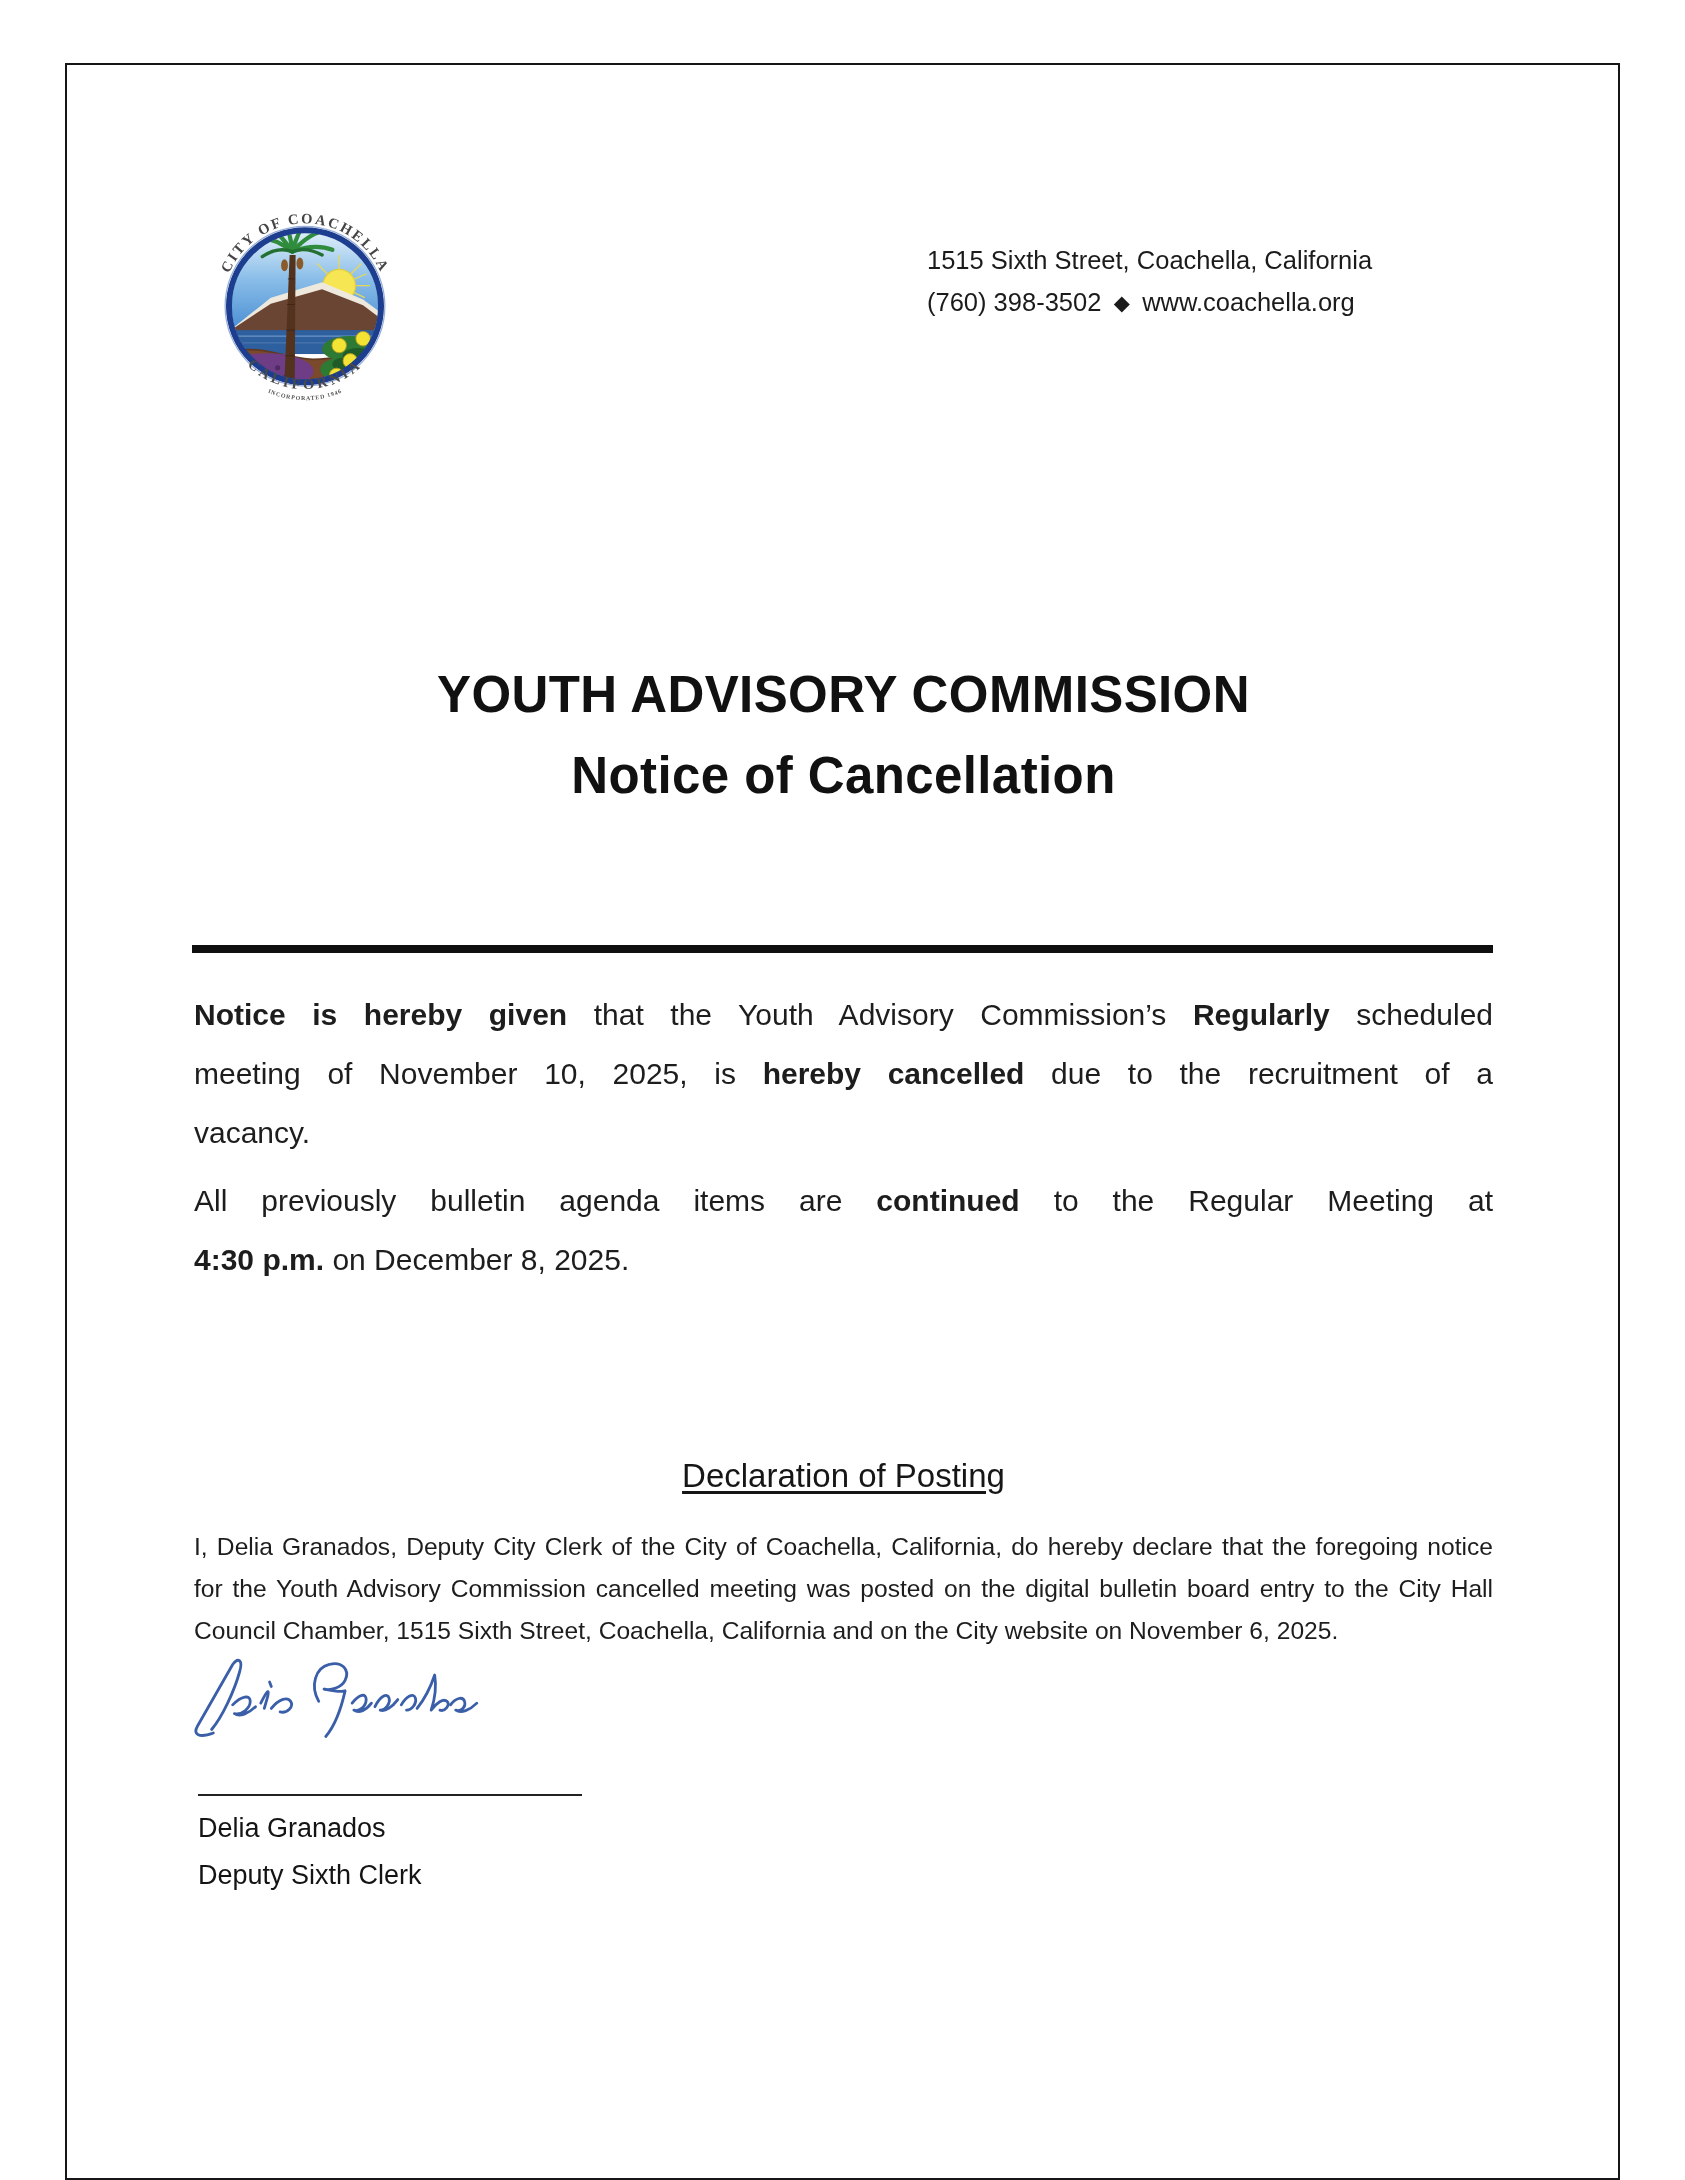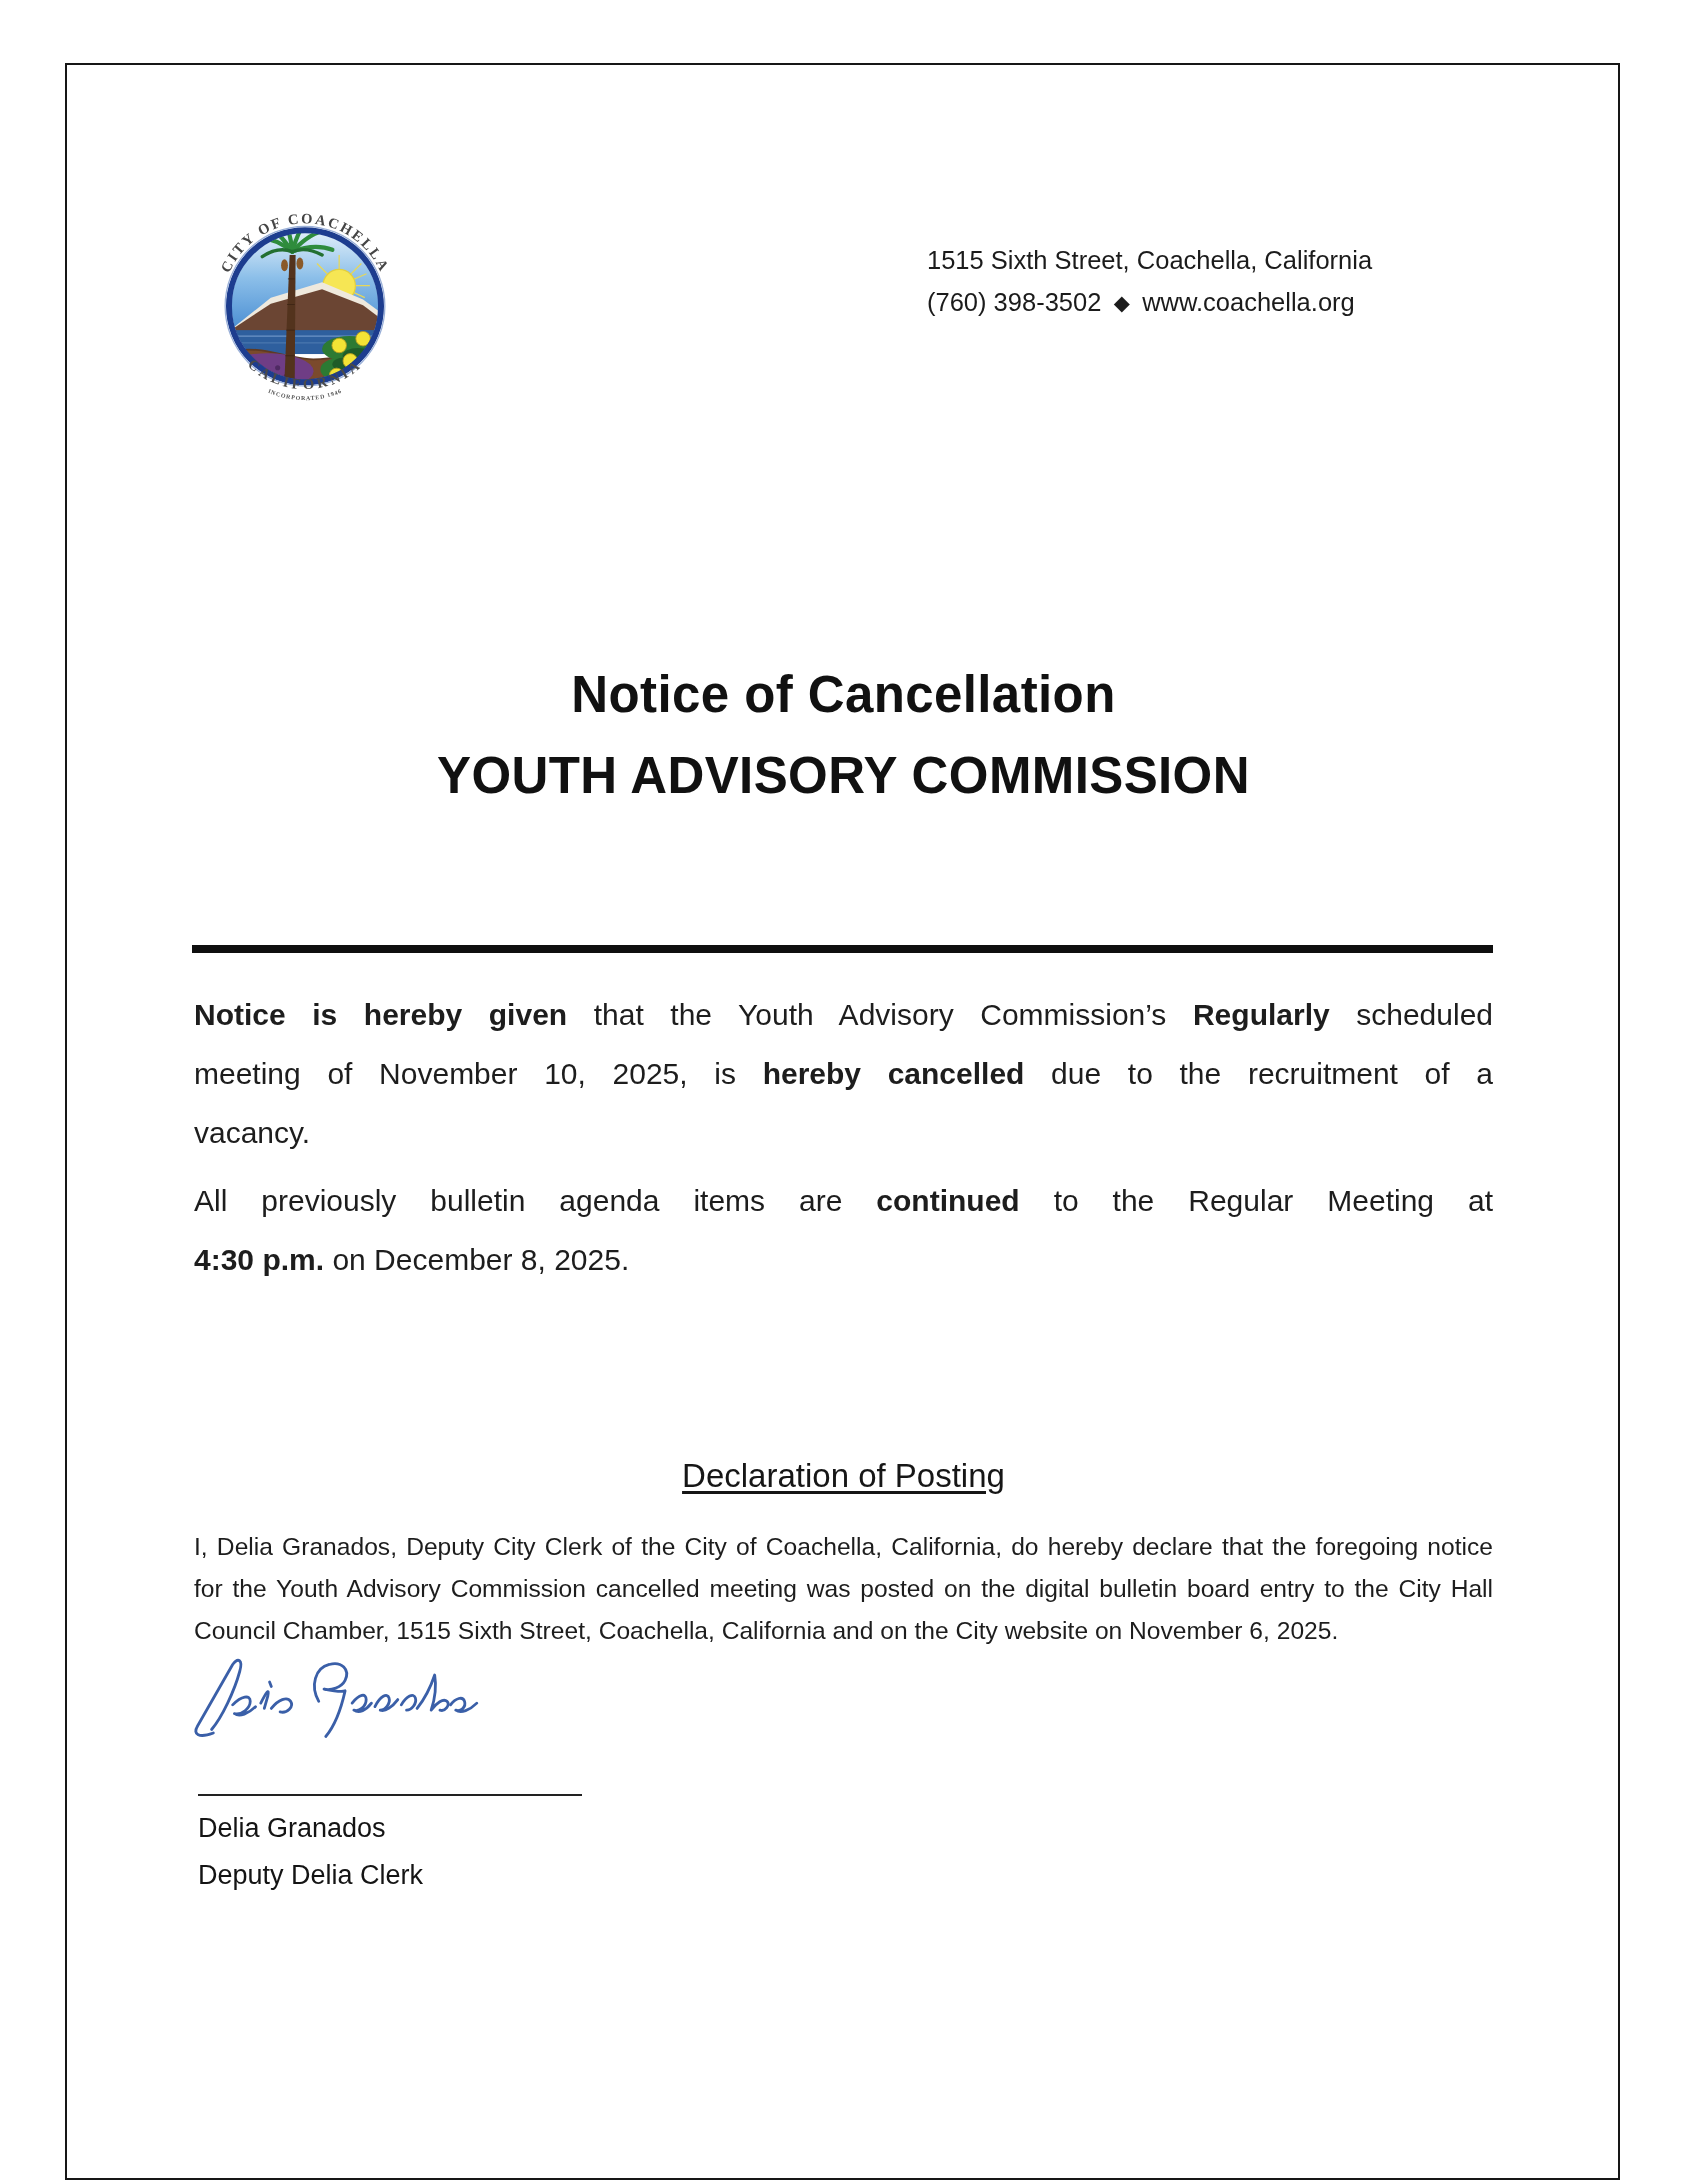--- a/index.html
+++ b/index.html
@@ -165,22 +165,22 @@
       <textPath href="#arcInc" startOffset="50%" text-anchor="middle">INCORPORATED 1946</textPath>
     </text>
   </svg>
 
   <div class="contact">
     <div>1515 Sixth Street, Coachella, California</div>
     <div><span>(760) 398-3502</span><span class="sep">◆</span><span>www.coachella.org</span></div>
   </div>
 
   <div class="title-block">
+    <div>YOUTH ADVISORY COMMISSION</div>
     <div>Notice of Cancellation</div>
-    <div>YOUTH ADVISORY COMMISSION</div>
   </div>
 
   <div class="rule"></div>
 
   <div class="para para1">
     <div class="jline"><span class="b">Notice is hereby given</span><span> that the Youth Advisory Commission’s </span><span class="b">Regularly</span><span> scheduled</span></div>
     <div class="jline"><span>meeting of November 10, 2025, is </span><span class="b">hereby cancelled</span><span> due to the recruitment of a</span></div>
     <div class="jline-last"><span>vacancy.</span></div>
   </div>
 
@@ -211,16 +211,16 @@
       <path d="M244,60 C250,50 258,46 260,52 C262,58 256,66 250,66"></path>
       <path d="M262,64 C270,54 278,38 282,26 C284,38 282,54 278,66 C284,58 292,52 296,56 C300,60 294,68 288,66"></path>
       <path d="M300,60 C306,52 314,50 316,56 C318,62 312,68 306,66 C312,70 322,66 330,58"></path>
     </g>
   </svg>
 
   <div class="sig-line"></div>
 
   <div class="sig-block">
     <div>Delia Granados</div>
-    <div>Deputy Delia Clerk</div>
+    <div>Deputy Sixth Clerk</div>
   </div>
 </div>
 
 
 </body></html>

